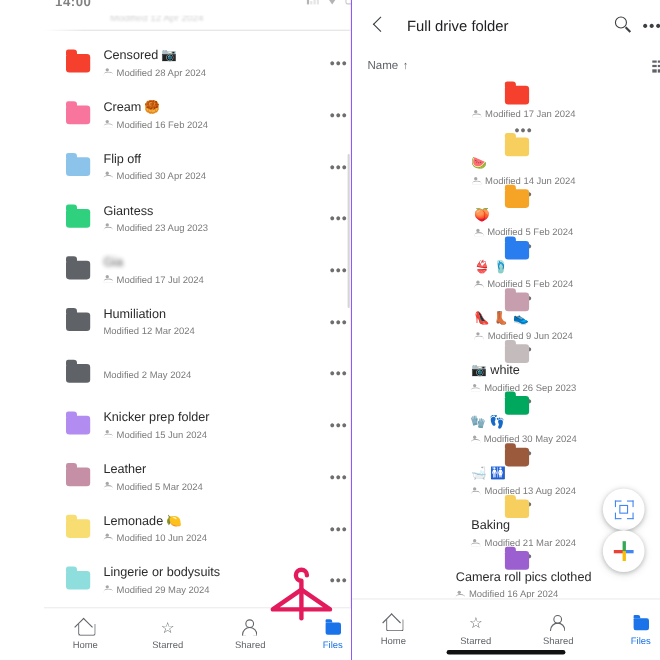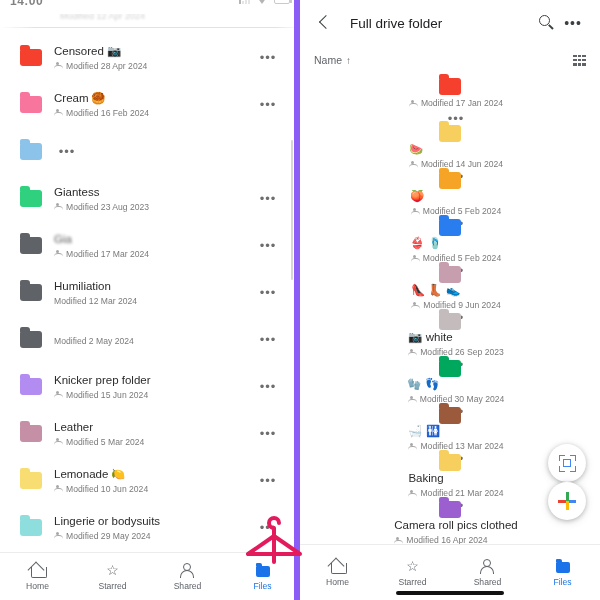--- a/index.html
+++ b/index.html
@@ -6,21 +6,21 @@
   html, body {
     width: 600px; height: 600px;
     font-family: "Liberation Sans", sans-serif;
     background: #ffffff;
     overflow: hidden;
   }
   .screen { position: relative; width: 600px; height: 600px; display: flex; }
 
   
   .panel { position: relative; width: 300px; height: 600px; background: #fff; overflow: hidden; }
-  .panel.left { border-right: 6px solid #8b5cf6; }
+  .panel.left { border-right: 1px solid #8b5cf6; margin-left: 40px; }
 
   
   .statusbar {
     position: absolute; top: 0; left: 0; width: 300px; height: 16px;
     display: flex; align-items: flex-start; justify-content: space-between;
     padding: 0 10px; opacity: .55;
   }
   .statusbar .clock {
     font-size: 12px; font-weight: bold; color: #1a1a1a;
     margin-top: -6px; letter-spacing: .5px;
@@ -224,40 +224,47 @@
             <div class="rowtitle">Cream 🥮</div>
             <div class="rowsub">
               <span class="shared-glyph"></span>
               <span>Modified 16 Feb 2024</span>
             </div>
           </div>
           <div class="kebab">•••</div>
         </div>
         <div class="row">
           <div class="folder" style="background: rgb(140, 195, 234);"></div>
+          <div class="rowtext">
+            <div class="rowtitle">Flip off</div>
+            <div class="rowsub">
+              <span class="shared-glyph"></span>
+              <span>Modified 30 Apr 2024</span>
+            </div>
+          </div>
           <div class="kebab">•••</div>
         </div>
         <div class="row">
           <div class="folder" style="background: rgb(47, 208, 126);"></div>
           <div class="rowtext">
             <div class="rowtitle">Giantess</div>
             <div class="rowsub">
               <span class="shared-glyph"></span>
               <span>Modified 23 Aug 2023</span>
             </div>
           </div>
           <div class="kebab">•••</div>
         </div>
         <div class="row blurred">
           <div class="folder" style="background: rgb(95, 99, 104);"></div>
           <div class="rowtext">
             <div class="rowtitle">Gia</div>
             <div class="rowsub">
               <span class="shared-glyph"></span>
-              <span>Modified 17 Mar 2024</span>
+              <span>Modified 17 Jul 2024</span>
             </div>
           </div>
           <div class="kebab">•••</div>
         </div>
         <div class="row">
           <div class="folder" style="background: rgb(95, 99, 104);"></div>
           <div class="rowtext">
             <div class="rowtitle">Humiliation</div>
             <div class="rowsub">
               <span>Modified 12 Mar 2024</span>
@@ -452,21 +459,21 @@
             </div>
           </div>
           <div class="kebab">•••</div>
         </div>
         <div class="row">
           <div class="folder" style="background: rgb(156, 90, 60);"></div>
           <div class="rowtext">
             <div class="rowtitle">🛁 🚻</div>
             <div class="rowsub">
               <span class="shared-glyph"></span>
-              <span>Modified 13 Mar 2024</span>
+              <span>Modified 13 Aug 2024</span>
             </div>
           </div>
           <div class="kebab">•••</div>
         </div>
         <div class="row">
           <div class="folder" style="background: rgb(247, 207, 94);"></div>
           <div class="rowtext">
             <div class="rowtitle">Baking</div>
             <div class="rowsub">
               <span class="shared-glyph"></span>

